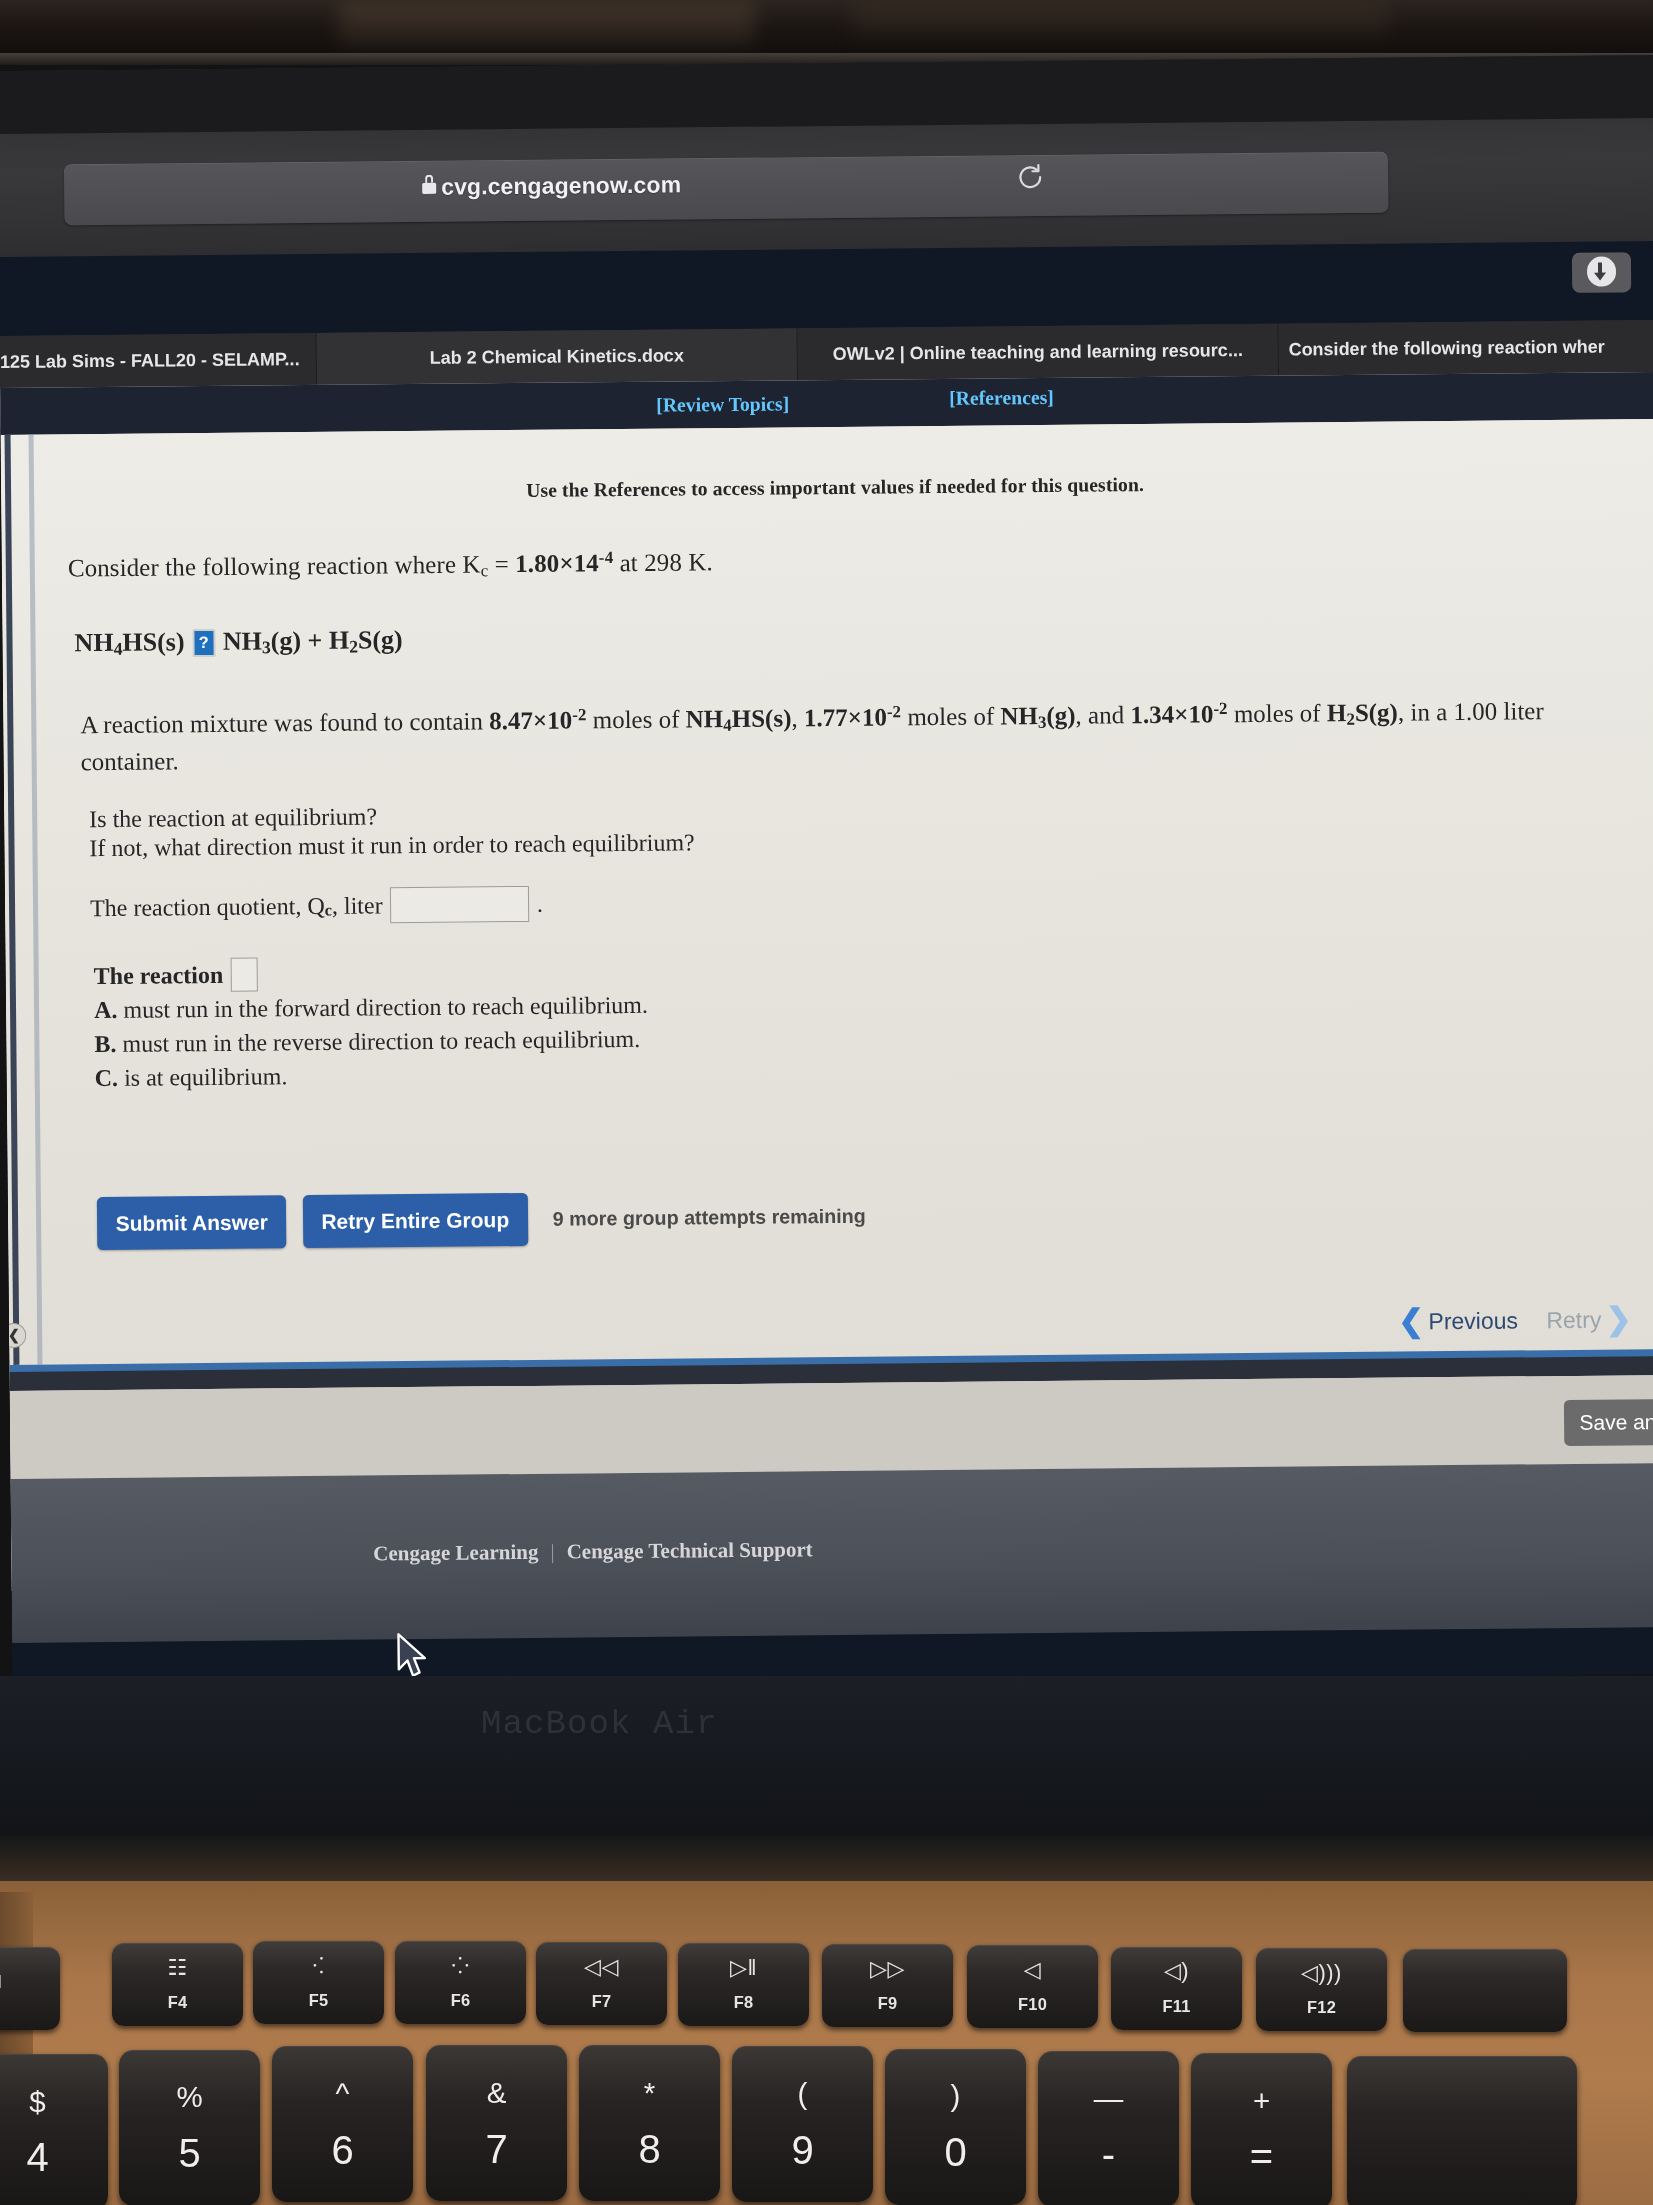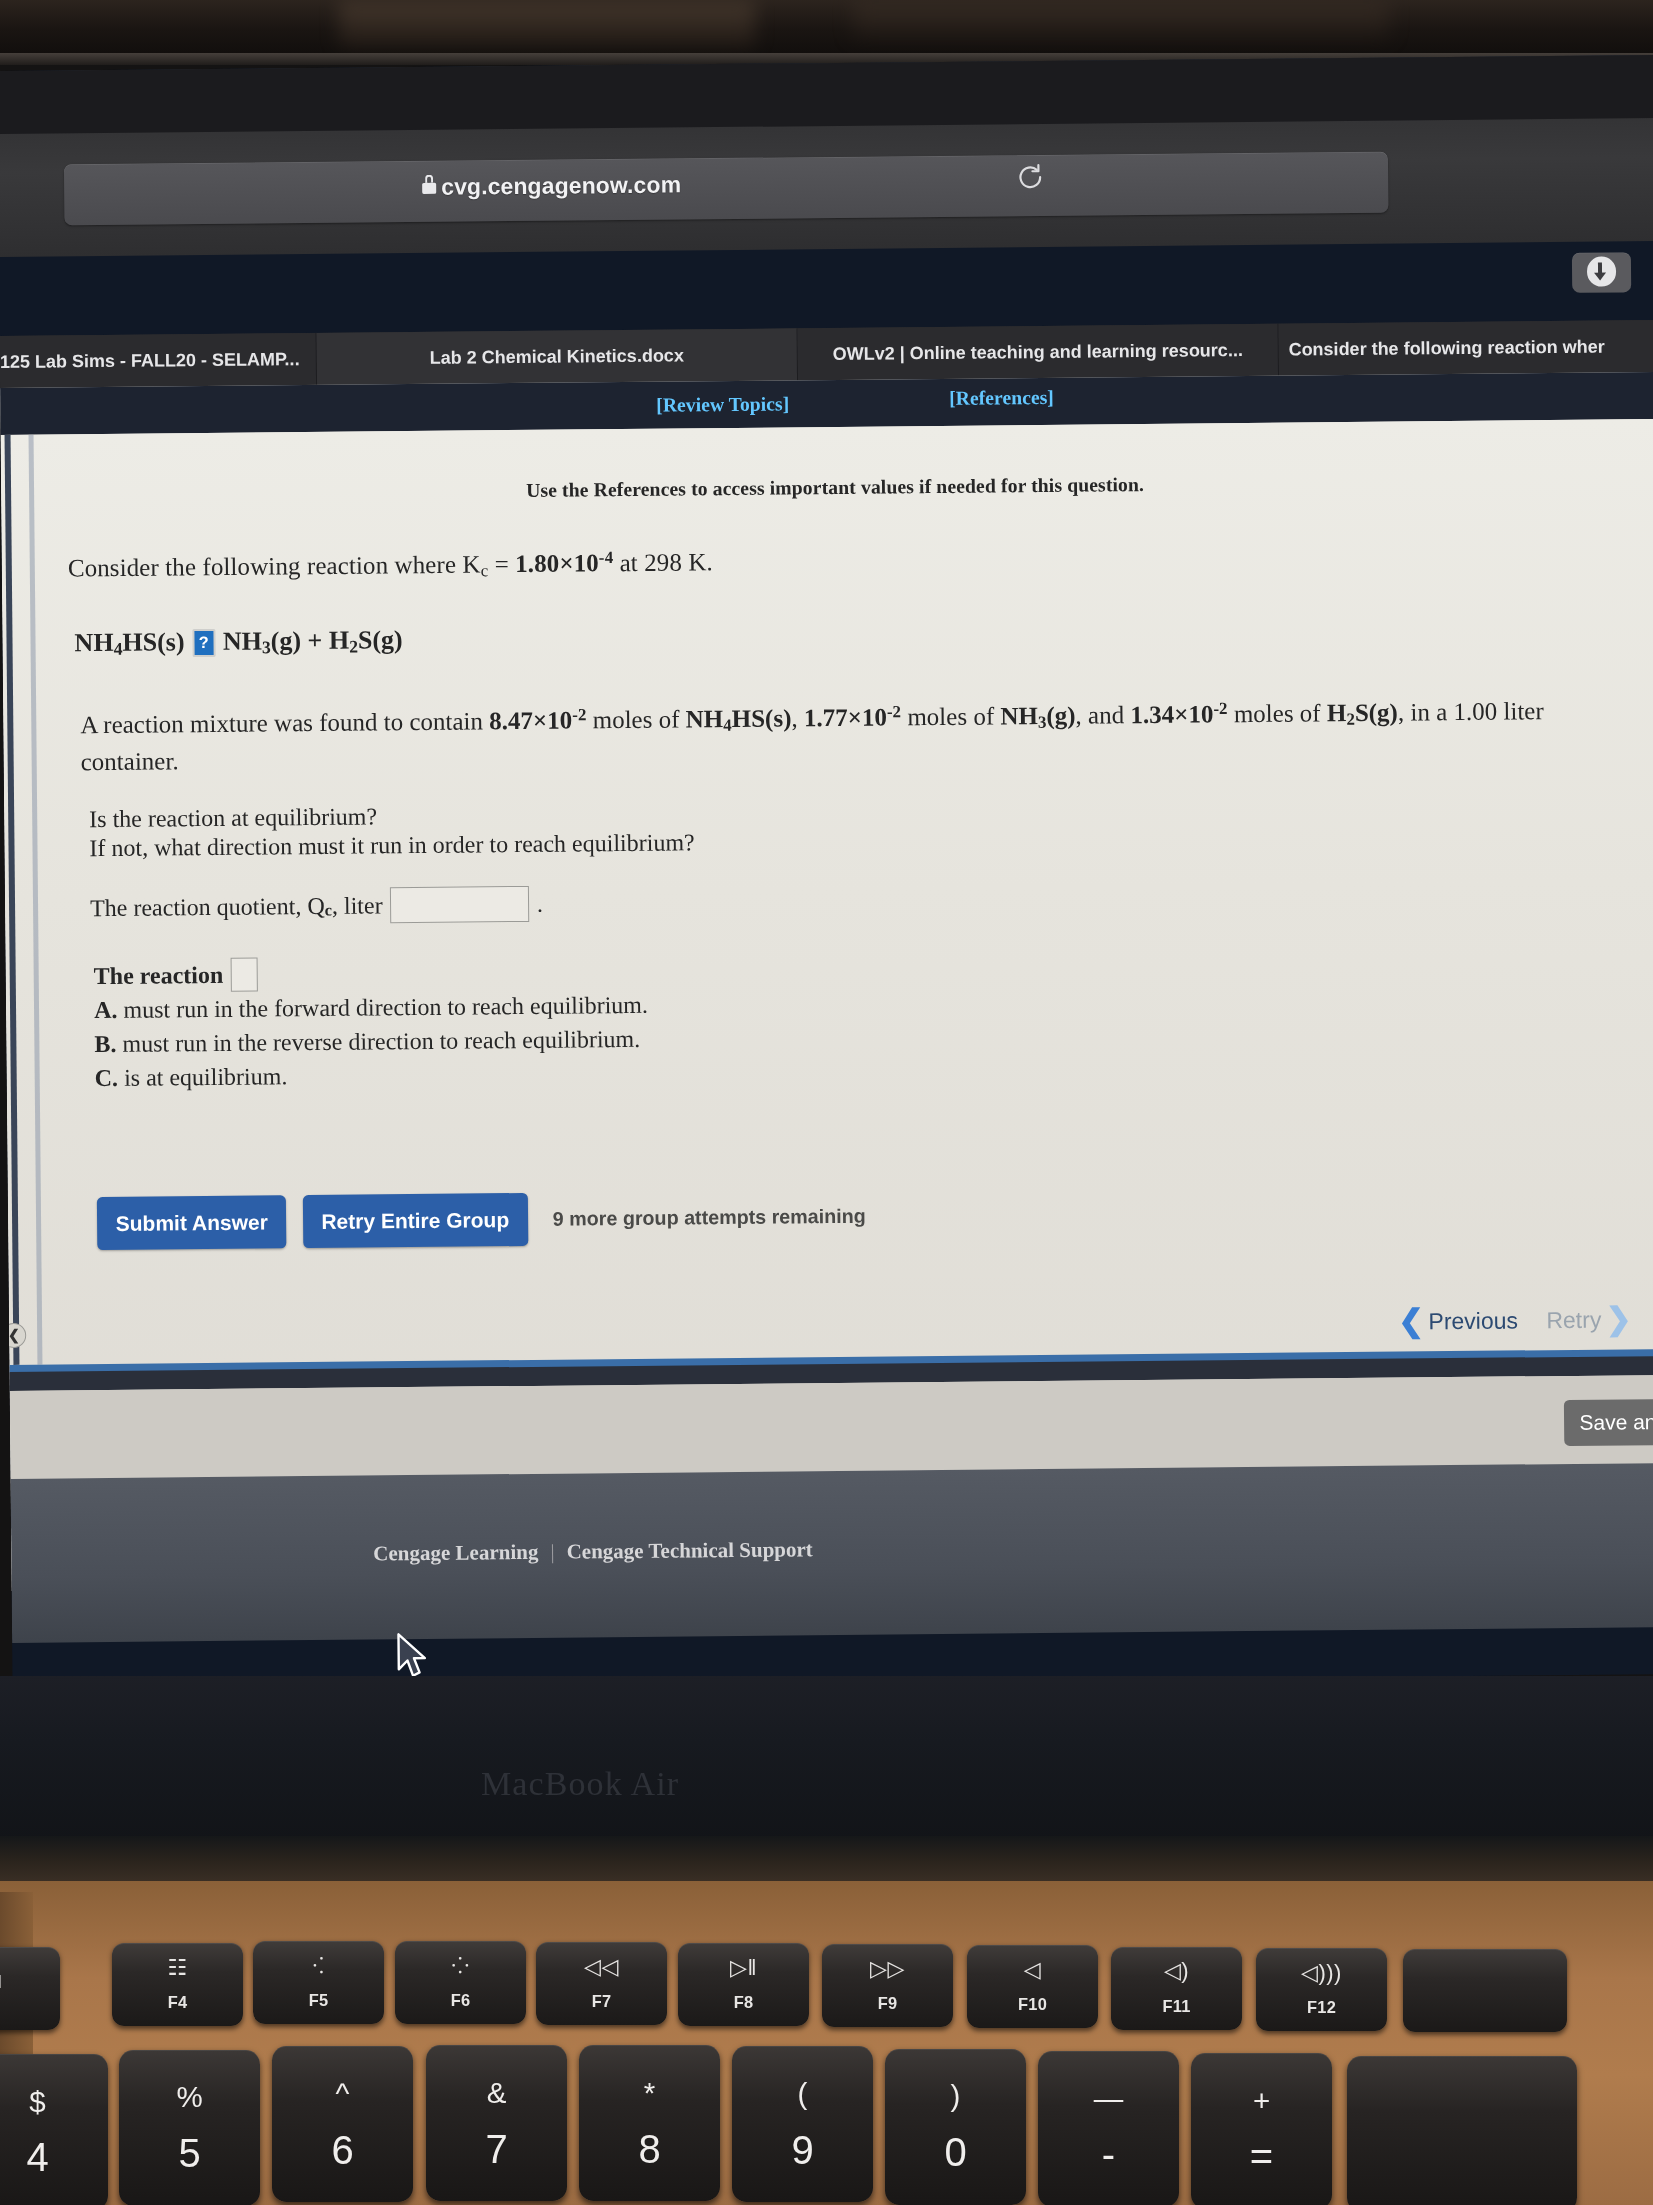--- a/index.html
+++ b/index.html
@@ -284,23 +284,23 @@
     position:absolute; left:383px; top:1565px; width:33px; height:48px;
     z-index: 50;
   }
 
   
   .chin {
     position:absolute; left:0; top:1676px; width:1654px; height:164px;
     background: linear-gradient(180deg,#1d1f26 0%, #171a20 40%, #121418 100%);
   }
   .macbook-air {
-    position:absolute; left:481px; top:1765px;
+    position:absolute; left:481px; top:1705px;
     color:#31343b; font-size:34px; letter-spacing:1.1px;
-    font-family:Liberation Serif, serif; font-weight:400;
+    font-family:Liberation Mono, monospace; font-weight:400;
     opacity:.9;
   }
   .hinge {
     position:absolute; left:0; top:1836px; width:1654px; height:47px;
     background: linear-gradient(180deg,#151719 0%, #2b241d 55%, #3a2f25 100%);
   }
 
   
   .kbd-deck {
     position:absolute; left:0; top:1881px; width:1654px; height:324px;
@@ -393,21 +393,21 @@
 
         <div class="rail-outer"></div>
         <div class="rail-inner"></div>
         <div class="collapse-handle">
           <span>❮</span>
         </div>
 
         <div class="use-refs">Use the References to access important values if needed for this question.</div>
 
         <div class="q-consider">
-          <span>Consider the following reaction where K</span><sub>c</sub><span> = </span><b><span>1.80×10</span><sup>-4</sup></b><span> at 298 K.</span>
+          <span>Consider the following reaction where K</span><sub>c</sub><span> = </span><b><span>1.80×14</span><sup>-4</sup></b><span> at 298 K.</span>
         </div>
 
         <div class="q-equation">
           <span>NH<sub>4</sub>HS(s)</span>
           <span class="broken-img">?</span>
           <span>NH<sub>3</sub>(g) + H<sub>2</sub>S(g)</span>
         </div>
 
         <div class="q-mixture">
           A reaction mixture was found to contain <b><span>8.47×10</span><sup>-2</sup></b> moles of <b>NH<sub>4</sub>HS(s)</b>, <b><span>1.77×10</span><sup>-2</sup></b> moles of <b>NH<sub>3</sub>(g)</b>, and <b><span>1.34×10</span><sup>-2</sup></b> moles of <b>H<sub>2</sub>S(g)</b>, in a <span>1.00 liter</span> container.

